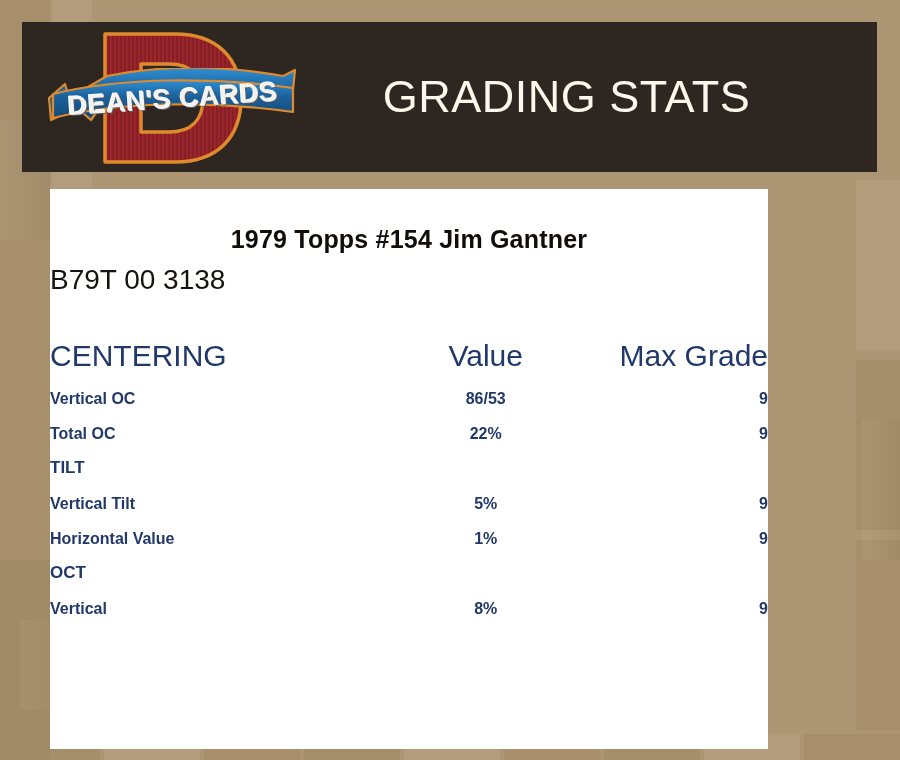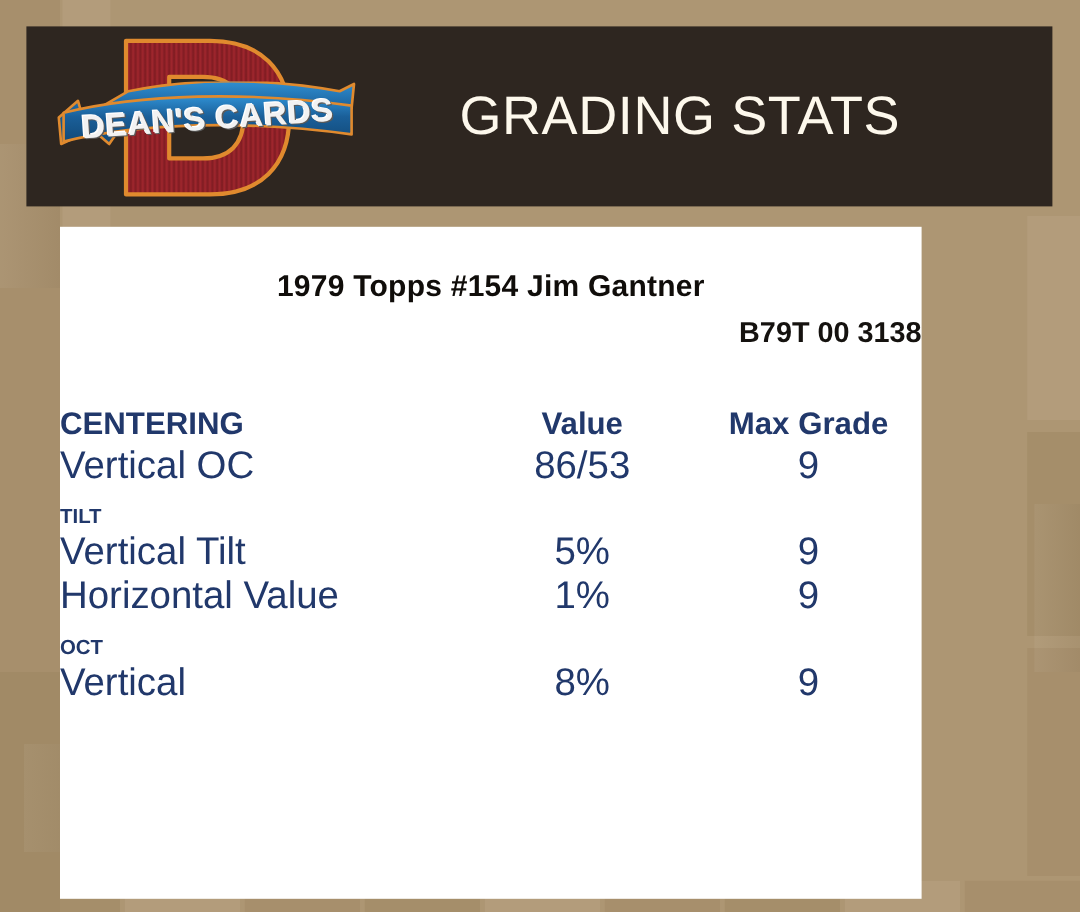--- a/index.html
+++ b/index.html
@@ -130,63 +130,63 @@
 
   #card-title {
     text-align: center;
     font-size: 25px;
     font-weight: bold;
     color: #100d0a;
     margin-top: 36px;
     letter-spacing: .2px;
   }
   #card-serial {
-    text-align: right;
-    font-size: 24px;
-    font-weight: bold;
+    text-align: left;
+    font-size: 28px;
+    font-weight: normal;
     color: #15120f;
     margin-top: 10px;
   }
 
   
   #stats-table {
     margin: 37px 0 0 0;
     width: 100%;
     border-collapse: collapse;
     color: #21386b;
   }
   #stats-table td, #stats-table th {
     padding: 0;
     border: none;
   }
   .col-label  { width: 360px; text-align: left; }
   .col-value  { width: 200px; text-align: center; }
-  .col-grade  { width: 200px; text-align: center; }
+  .col-grade  { width: 200px; text-align: right; }
 
   tr.header-row th {
-    font-size: 26px;
-    font-weight: bold;
+    font-size: 30px;
+    font-weight: normal;
     height: 40px;
     vertical-align: bottom;
     padding-bottom: 4px;
   }
   tr.header-row th.col-label { padding-left: 105px; }
 
   tr.section-row td {
     font-size: 17px;
     font-weight: bold;
     height: 35px;
     vertical-align: bottom;
     padding-bottom: 2px;
   }
   tr.section-row td.col-label { padding-left: 105px; }
 
   tr.data-row td {
-    font-size: 32px;
-    font-weight: normal;
+    font-size: 16px;
+    font-weight: bold;
     height: 35px;
     vertical-align: bottom;
     padding-bottom: 2px;
   }
   tr.data-row td.col-label { padding-left: 152px; }
 </style>
 </head>
 <body>
 
 <div id="bg-texture">
@@ -264,20 +264,25 @@
         <tr class="header-row">
           <th class="col-label">CENTERING</th>
           <th class="col-value">Value</th>
           <th class="col-grade">Max Grade</th>
         </tr>
         <tr class="data-row">
           <td class="col-label">Vertical OC</td>
           <td class="col-value">86/53</td>
           <td class="col-grade">9</td>
         </tr>
+        <tr class="data-row">
+          <td class="col-label">Total OC</td>
+          <td class="col-value">22%</td>
+          <td class="col-grade">9</td>
+        </tr>
         <tr class="section-row">
           <td class="col-label">TILT</td>
           <td class="col-value"></td>
           <td class="col-grade"></td>
         </tr>
         <tr class="data-row">
           <td class="col-label">Vertical Tilt</td>
           <td class="col-value">5%</td>
           <td class="col-grade">9</td>
         </tr>

